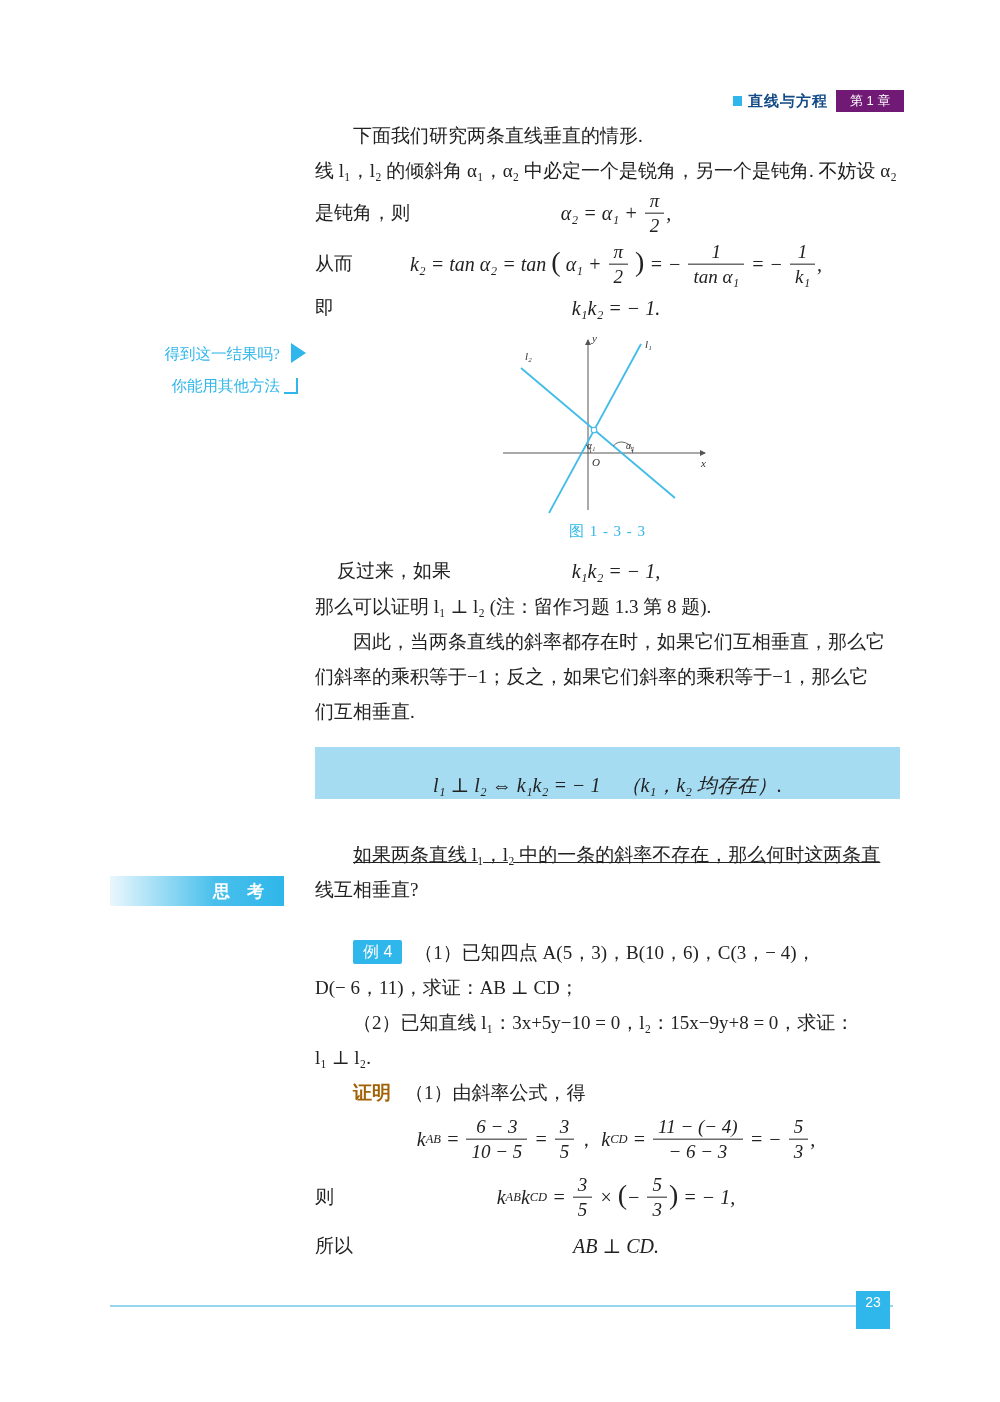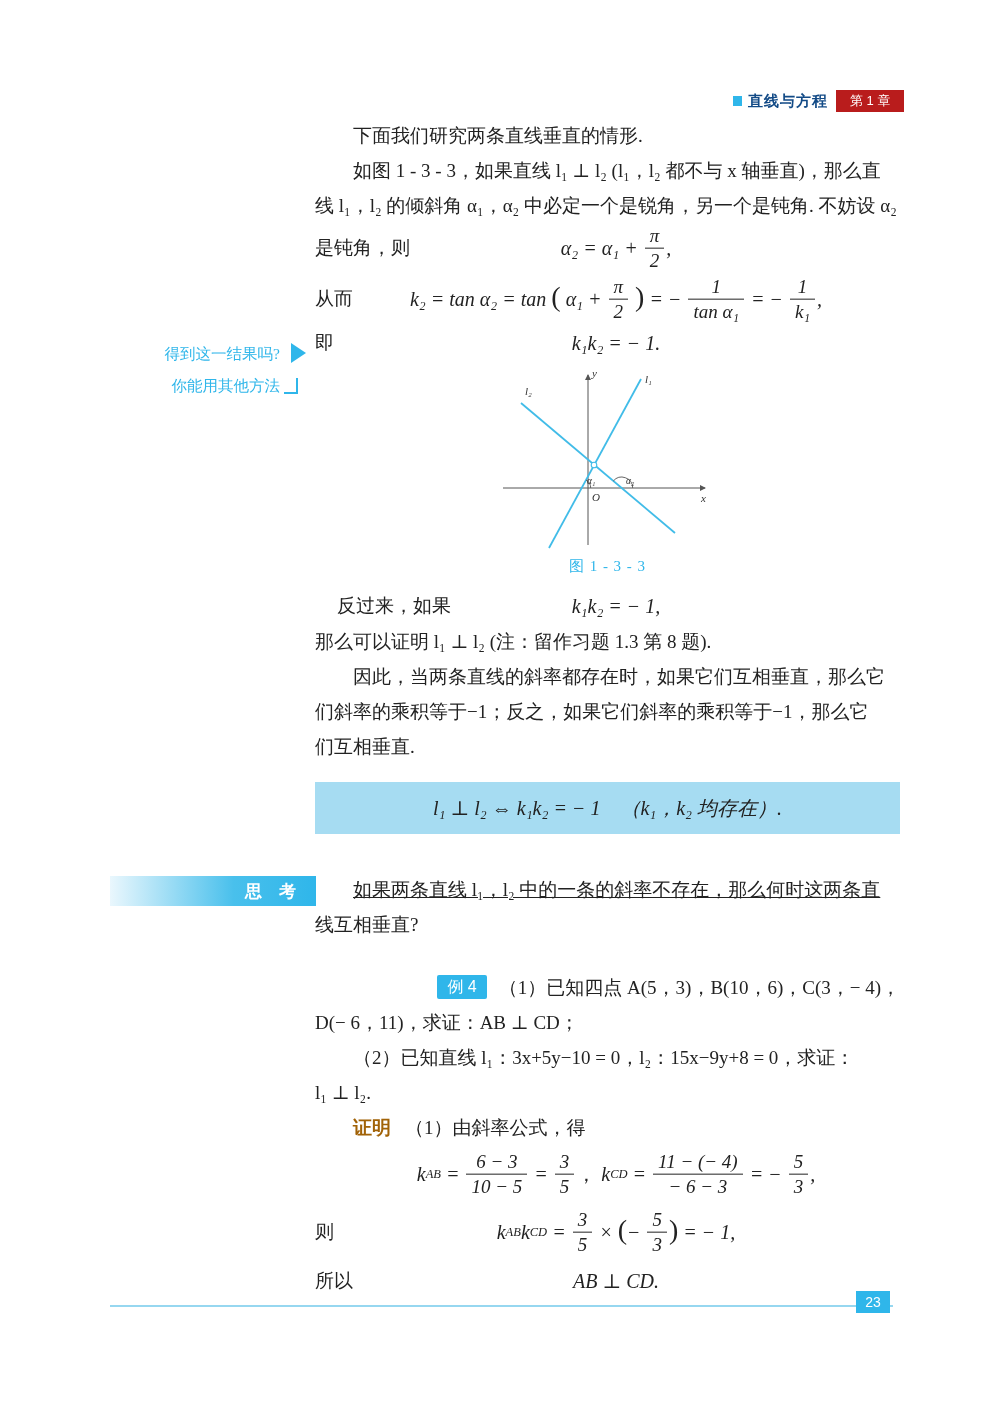--- a/index.html
+++ b/index.html
@@ -5,21 +5,21 @@
   * { box-sizing: border-box; margin: 0; padding: 0; }
   body { background: #ffffff; }
   .page { position: relative; width: 1000px; height: 1402px; background: #ffffff;
           font-family: "Liberation Serif", "DejaVu Serif", serif; color: #222; overflow: hidden; }
 
   
   .header { position: absolute; top: 90px; left: 733px; display: flex; align-items: center; justify-content: space-between; }
   .header-tick { width: 9px; height: 10px; background: #2fb6ea; margin-right: 6px; }
   .header-label { color: #124a86; font-weight: bold; font-size: 15px; letter-spacing: 1px;
                   font-family: "Liberation Sans", sans-serif; }
-  .header-badge { margin-left: 8px; background: #b91c1c; color: #fff; font-size: 13px;
+  .header-badge { margin-left: 8px; background: #701a75; color: #fff; font-size: 13px;
                   padding: 2px 14px; font-family: "Liberation Sans", sans-serif; }
 
   
   .col { position: absolute; left: 315px; top: 118px; width: 585px; font-size: 19px; }
   .tline { height: 35px; line-height: 35px; white-space: nowrap; }
   .indent { padding-left: 38px; }
 
   .frow { position: relative; }
   .h36 { height: 36px; } .h40 { height: 40px; } .h50 { height: 50px; } .h52 { height: 52px; } .h58 { height: 58px; }
   .flabel { position: absolute; left: 0; top: 50%; transform: translateY(-50%); white-space: nowrap; }
@@ -38,49 +38,49 @@
   .figure-wrap { width: 240px; margin: 4px auto 0; text-align: center; }
   .fig-caption { color: #2fb6ea; font-size: 15px; margin-top: 2px; letter-spacing: 1px; }
   .axis { stroke: #555; stroke-width: 1; }
   .cline { stroke: #41bce8; stroke-width: 1.8; }
   .arc { stroke: #555; stroke-width: 0.9; fill: none; }
   .fig-label { font-family: "Liberation Serif", serif; font-style: italic; font-size: 11px; fill: #333; }
   .fig-label.small { font-size: 9.5px; }
 
   
   .keybox { margin-top: 18px; height: 52px; background: #a6dcf2; display: flex;
-            align-items: center; justify-content: center; font-size: 20px; }
-
-  
-  .think-band { position: absolute; left: 110px; top: 876px; width: 206px; height: 30px;
+            align-items: flex-end; justify-content: center; font-size: 20px; }
+
+  
+  .think-band { position: absolute; left: 110px; top: 876px; width: 174px; height: 30px;
                 background: linear-gradient(90deg, #eaf7fd 0%, #49c0ec 60%, #2fb6ea 100%);
                 color: #fff; font-size: 17px; font-weight: bold; display: flex; align-items: center;
                 justify-content: flex-end; padding-right: 20px; font-family: "Liberation Sans", sans-serif; }
   .mt38 { margin-top: 38px; text-decoration: underline; }
-  .mt28 { margin-top: 28px; text-align: right; }
+  .mt28 { margin-top: 28px; }
   .mt12 { margin-top: 12px; }
 
   .ex-badge { display: inline-block; background: #2fb6ea; color: #fff; font-size: 16px;
               line-height: 24px; padding: 0 10px; border-radius: 2px; margin-right: 12px;
               vertical-align: 2px; font-family: "Liberation Sans", sans-serif; }
   .proof-label { color: #a16207; font-weight: bold; margin-right: 14px;
                  font-family: "Liberation Sans", sans-serif; }
 
   
   .margin-note { position: absolute; left: 90px; top: 338px; width: 190px; text-align: right;
                  color: #2fb6ea; font-size: 15.5px; line-height: 32px; }
   .mn-arrow { position: absolute; right: -26px; top: 5px; width: 0; height: 0;
               border-left: 15px solid #2fb6ea; border-top: 10px solid transparent;
               border-bottom: 10px solid transparent; }
   .mn-bracket { position: absolute; right: -18px; top: 40px; width: 14px; height: 16px;
                 border-right: 2px solid #2fb6ea; border-bottom: 2px solid #2fb6ea; }
 
   
   .footer-line { position: absolute; left: 110px; top: 1305px; width: 783px; height: 2px; background: #96d7f0; }
-  .page-badge { position: absolute; left: 856px; top: 1291px; width: 34px; height: 22px;
+  .page-badge { position: absolute; left: 856px; top: 1291px; width: 34px; height: 38px;
                 background: #2fb6ea; color: #fff; font-size: 14px; line-height: 22px;
                 text-align: center; font-family: "Liberation Sans", sans-serif; }
 </style>
 </head>
 <body>
 
 <div class="page">
 
   <div class="header">
     <span class="header-tick"></span>
@@ -95,21 +95,20 @@
     <div class="mn-bracket"></div>
   </div>
 
   <div class="think-band">
     <span>思　考</span>
   </div>
 
   <div class="col">
 
     <div class="tline indent">下面我们研究两条直线垂直的情形.</div>
-    <div class="tline indent">如图 1 - 3 - 3，如果直线 l₁ ⊥ l₂ (l₁，l₂ 都不与 x 轴垂直)，那么直</div>
     <div class="tline">线 l₁，l₂ 的倾斜角 α₁，α₂ 中必定一个是锐角，另一个是钝角. 不妨设 α₂</div>
 
     <div class="frow h50">
       <span class="flabel">是钝角，则</span>
       <span class="fcenter">
         <span class="math">α₂ = α₁ +</span>
         <span class="frac">
           <span class="num">π</span>
           <span class="den">2</span>
         </span><span class="math">,</span>

